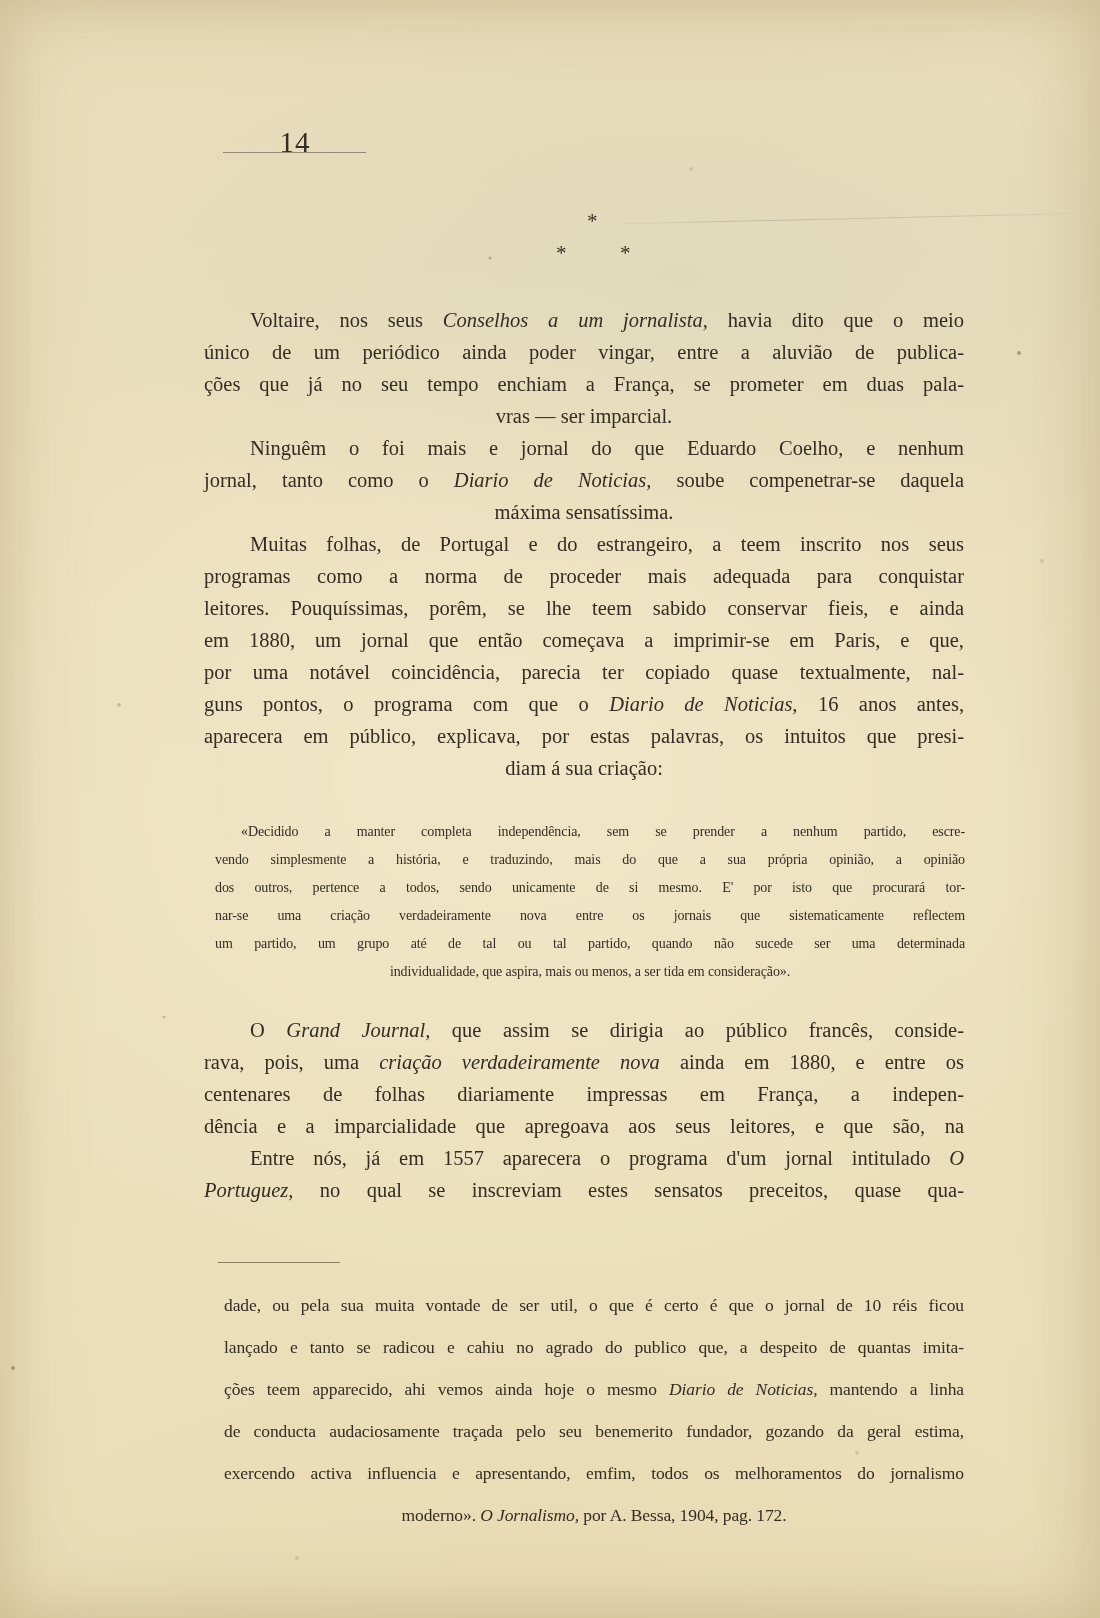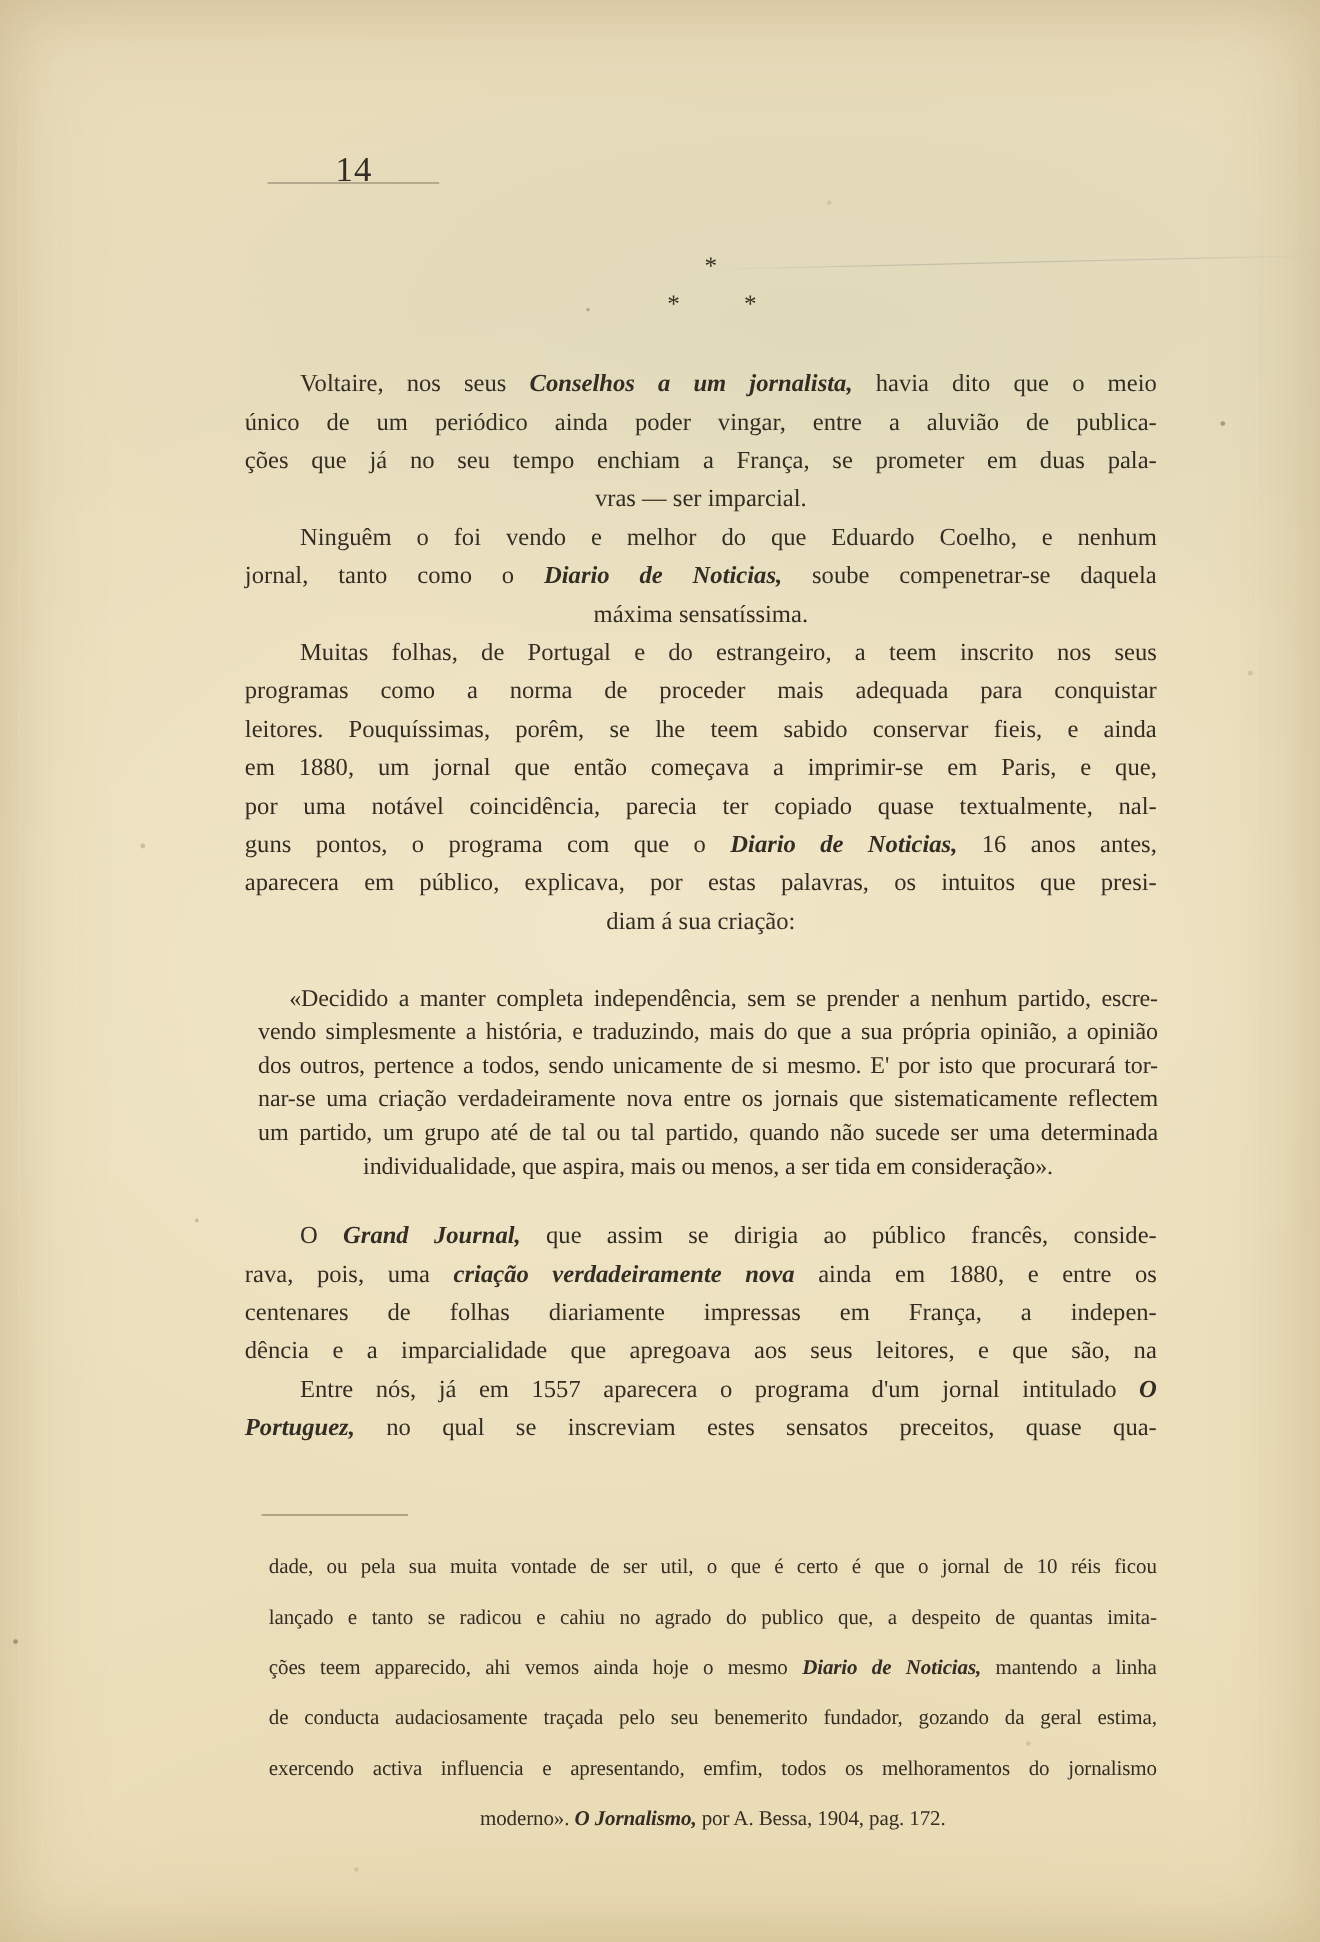--- a/index.html
+++ b/index.html
@@ -25,30 +25,30 @@
   }
   .ast{position:absolute;font-size:21px;line-height:18px;color:#393126;}
   .ast-top{left:587px;top:212px;}
   .ast-left{left:556px;top:244px;}
   .ast-right{left:620px;top:244px;}
   .textblock{position:absolute;left:204px;width:760px;}
   .main1{top:304px;}
   .main2{top:1014px;}
   .main1 .tline,.main2 .tline{font-size:20.5px;line-height:32px;height:32px;}
   .quoteblock{position:absolute;left:215px;top:818px;width:750px;}
-  .quoteblock .tline{font-size:20px;line-height:28px;height:28px;letter-spacing:-0.1px;}
+  .quoteblock .tline{font-size:14px;line-height:28px;height:28px;letter-spacing:-0.1px;}
   .fn-rule{position:absolute;left:218px;top:1262px;width:122px;height:1px;background:rgba(110,100,78,0.8);}
   .footnoteblock{position:absolute;left:224px;top:1275px;width:740px;}
   .footnoteblock .tline{font-size:17.5px;line-height:24px;height:24px;letter-spacing:-0.1px;margin-top:18px;}
   .tline{white-space:normal;text-justify:inter-word;}
   .tline.just{text-align:justify;text-align-last:justify;}
   .tline.left{text-align:center;}
   .main1 .tline.ind,.main2 .tline.ind{text-indent:46px;}
   .quoteblock .tline.ind{text-indent:26px;}
-  .it{font-style:italic;font-weight:bold;}
+  .it{font-style:italic;}
   .scratch{position:absolute;left:592px;top:224px;width:505px;height:1px;
     background:linear-gradient(90deg, rgba(168,164,146,0), rgba(168,164,146,0.55) 30%, rgba(175,172,158,0.45) 80%, rgba(168,164,146,0));
     transform:rotate(-1.3deg);transform-origin:left center;}
   .specks{position:absolute;left:0;top:0;width:2px;height:2px;border-radius:50%;background:transparent;
     box-shadow:
       1018px 352px 0 1px rgba(90,80,60,0.45),
       489px 257px 0 0.5px rgba(110,95,70,0.4),
       118px 704px 0 1px rgba(150,125,85,0.35),
       1041px 560px 0 1px rgba(160,135,95,0.3),
       163px 1016px 0 0.5px rgba(120,105,80,0.35),
@@ -72,21 +72,21 @@
   </div>
 
   <div class="textblock main1">
     <div class="para">
         <div class="tline just ind"><span>Voltaire, nos seus </span><span class="it">Conselhos a um jornalista,</span><span> havia dito que o meio</span></div>
         <div class="tline just"><span>único de um periódico ainda poder vingar, entre a aluvião de publica-</span></div>
         <div class="tline just"><span>ções que já no seu tempo enchiam a França, se prometer em duas pala-</span></div>
         <div class="tline left"><span>vras — ser imparcial.</span></div>
       </div>
     <div class="para">
-        <div class="tline just ind"><span>Ninguêm o foi vendo e melhor do que Eduardo Coelho, e nenhum</span></div>
+        <div class="tline just ind"><span>Ninguêm o foi mais e jornal do que Eduardo Coelho, e nenhum</span></div>
         <div class="tline just"><span>jornal, tanto como o </span><span class="it">Diario de Noticias,</span><span> soube compenetrar-se daquela</span></div>
         <div class="tline left"><span>máxima sensatíssima.</span></div>
       </div>
     <div class="para">
         <div class="tline just ind"><span>Muitas folhas, de Portugal e do estrangeiro, a teem inscrito nos seus</span></div>
         <div class="tline just"><span>programas como a norma de proceder mais adequada para conquistar</span></div>
         <div class="tline just"><span>leitores. Pouquíssimas, porêm, se lhe teem sabido conservar fieis, e ainda</span></div>
         <div class="tline just"><span>em 1880, um jornal que então começava a imprimir-se em Paris, e que,</span></div>
         <div class="tline just"><span>por uma notável coincidência, parecia ter copiado quase textualmente, nal-</span></div>
         <div class="tline just"><span>guns pontos, o programa com que o </span><span class="it">Diario de Noticias,</span><span> 16 anos antes,</span></div>

